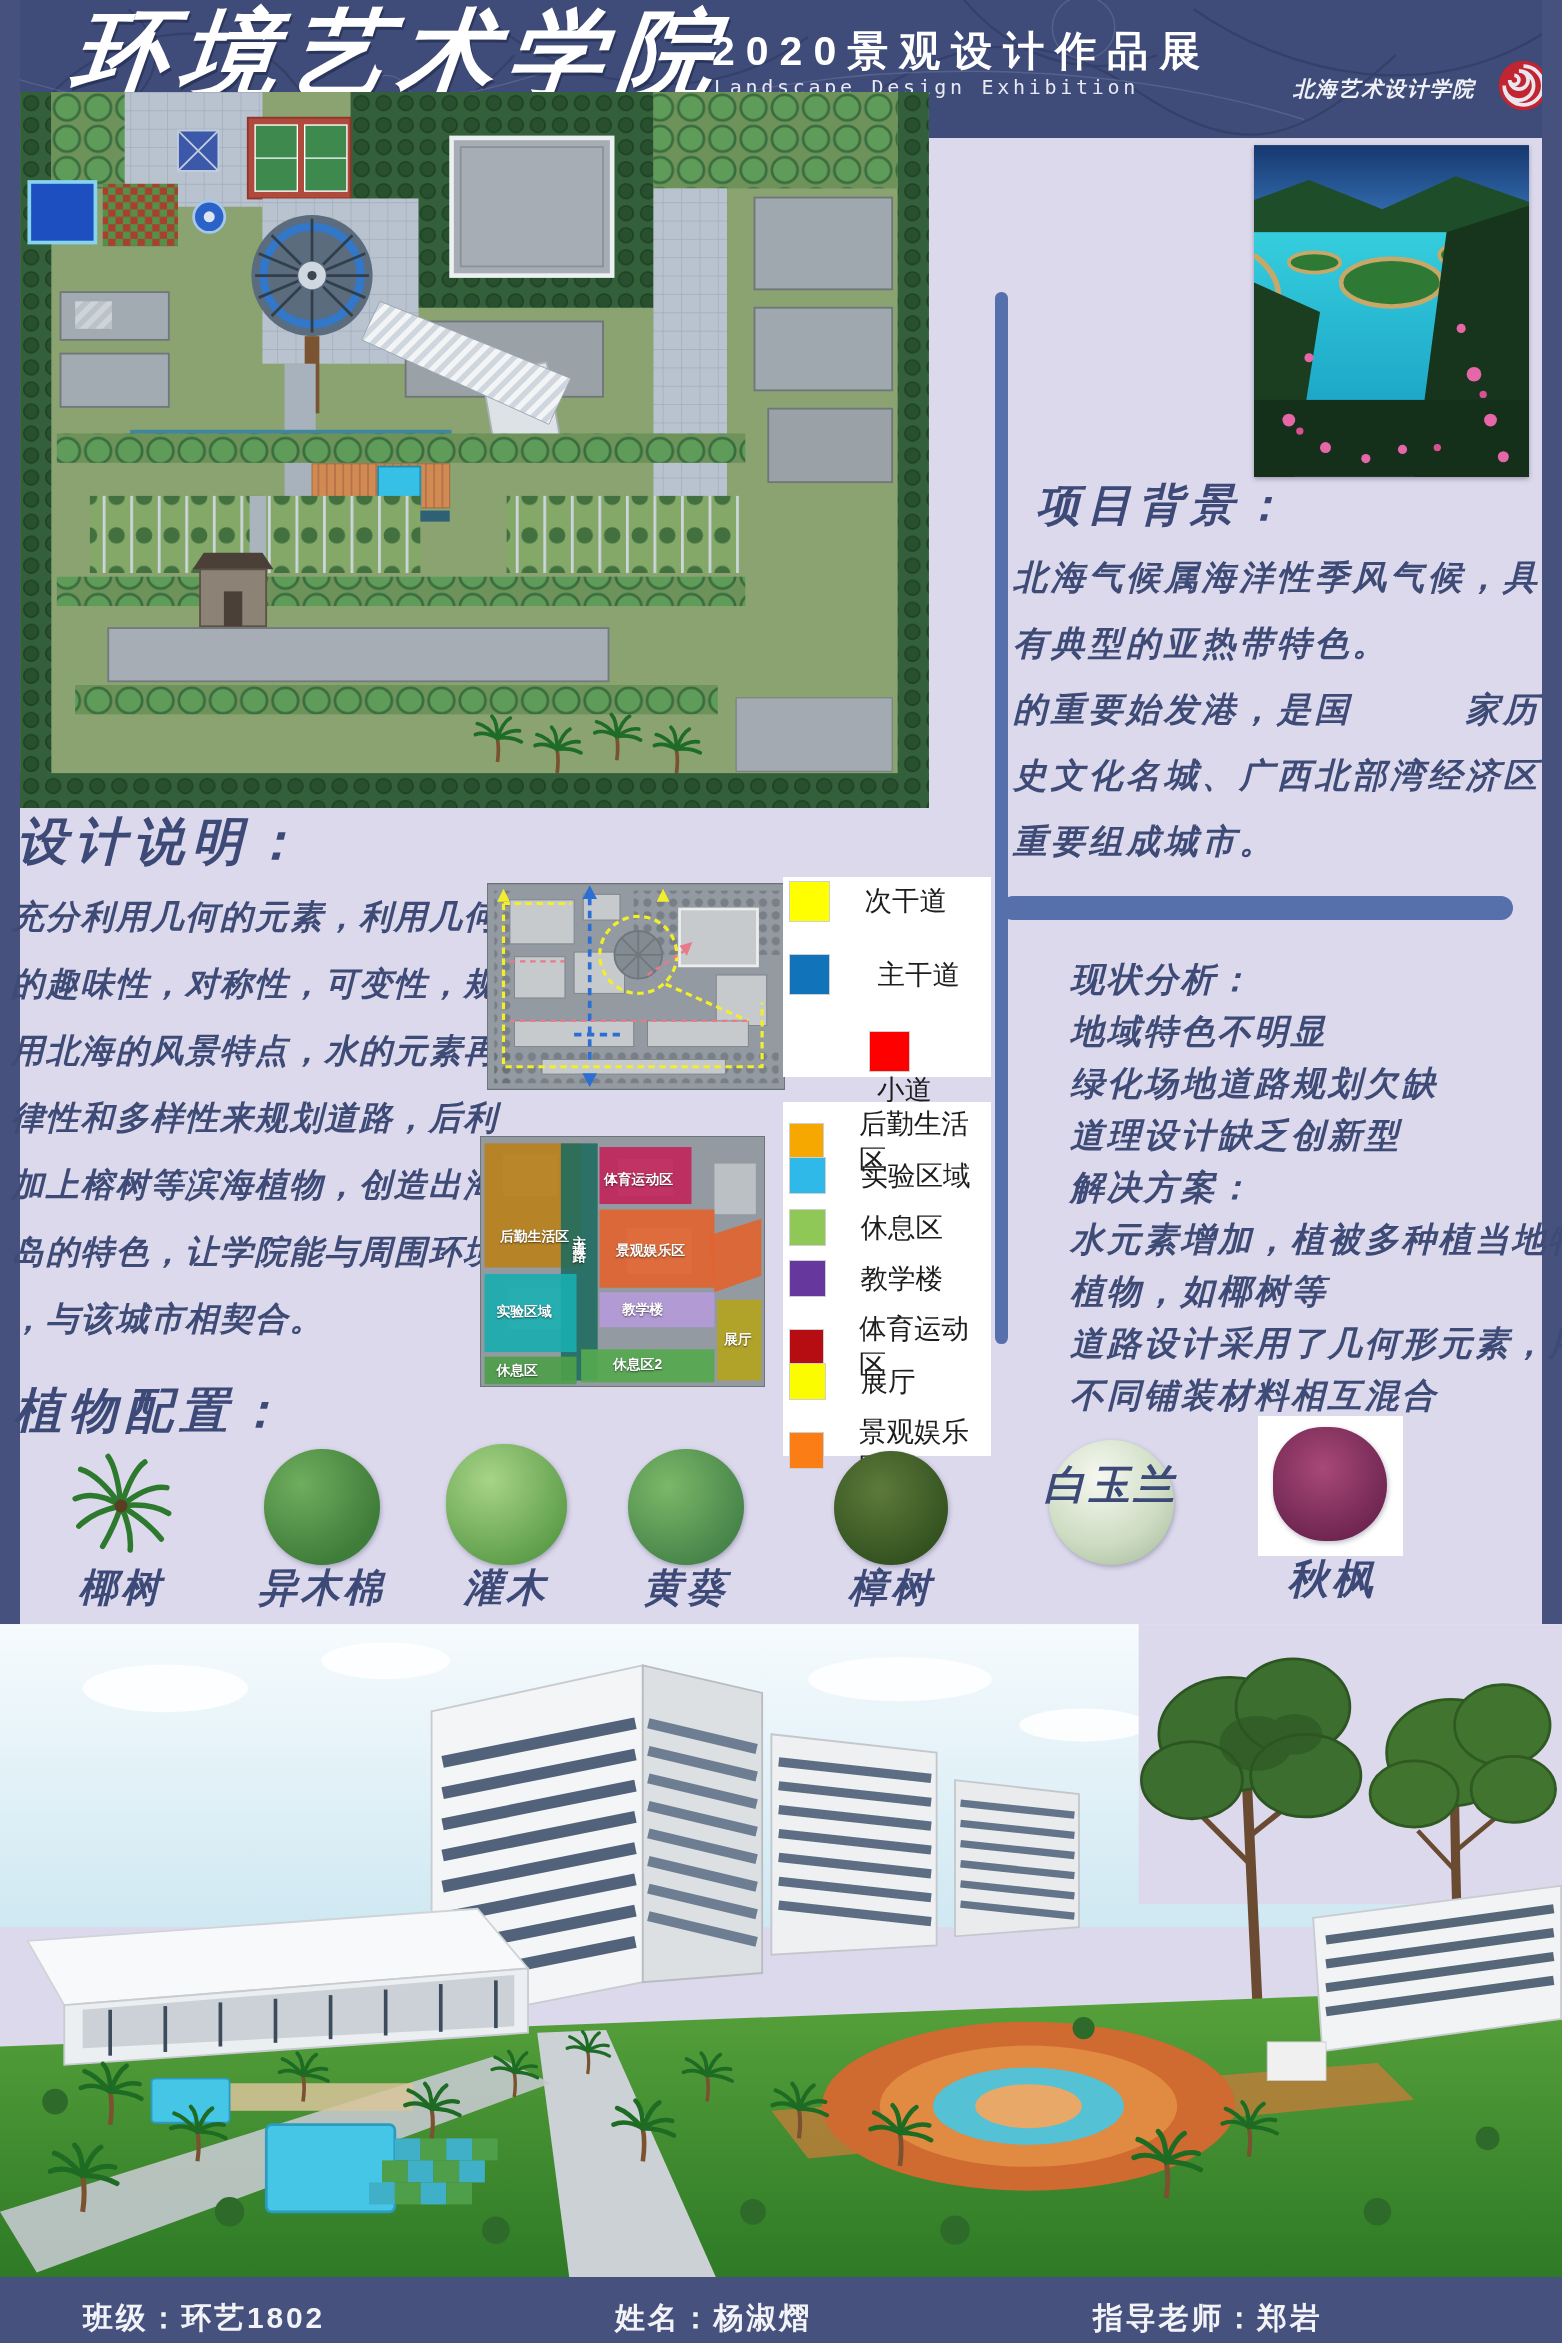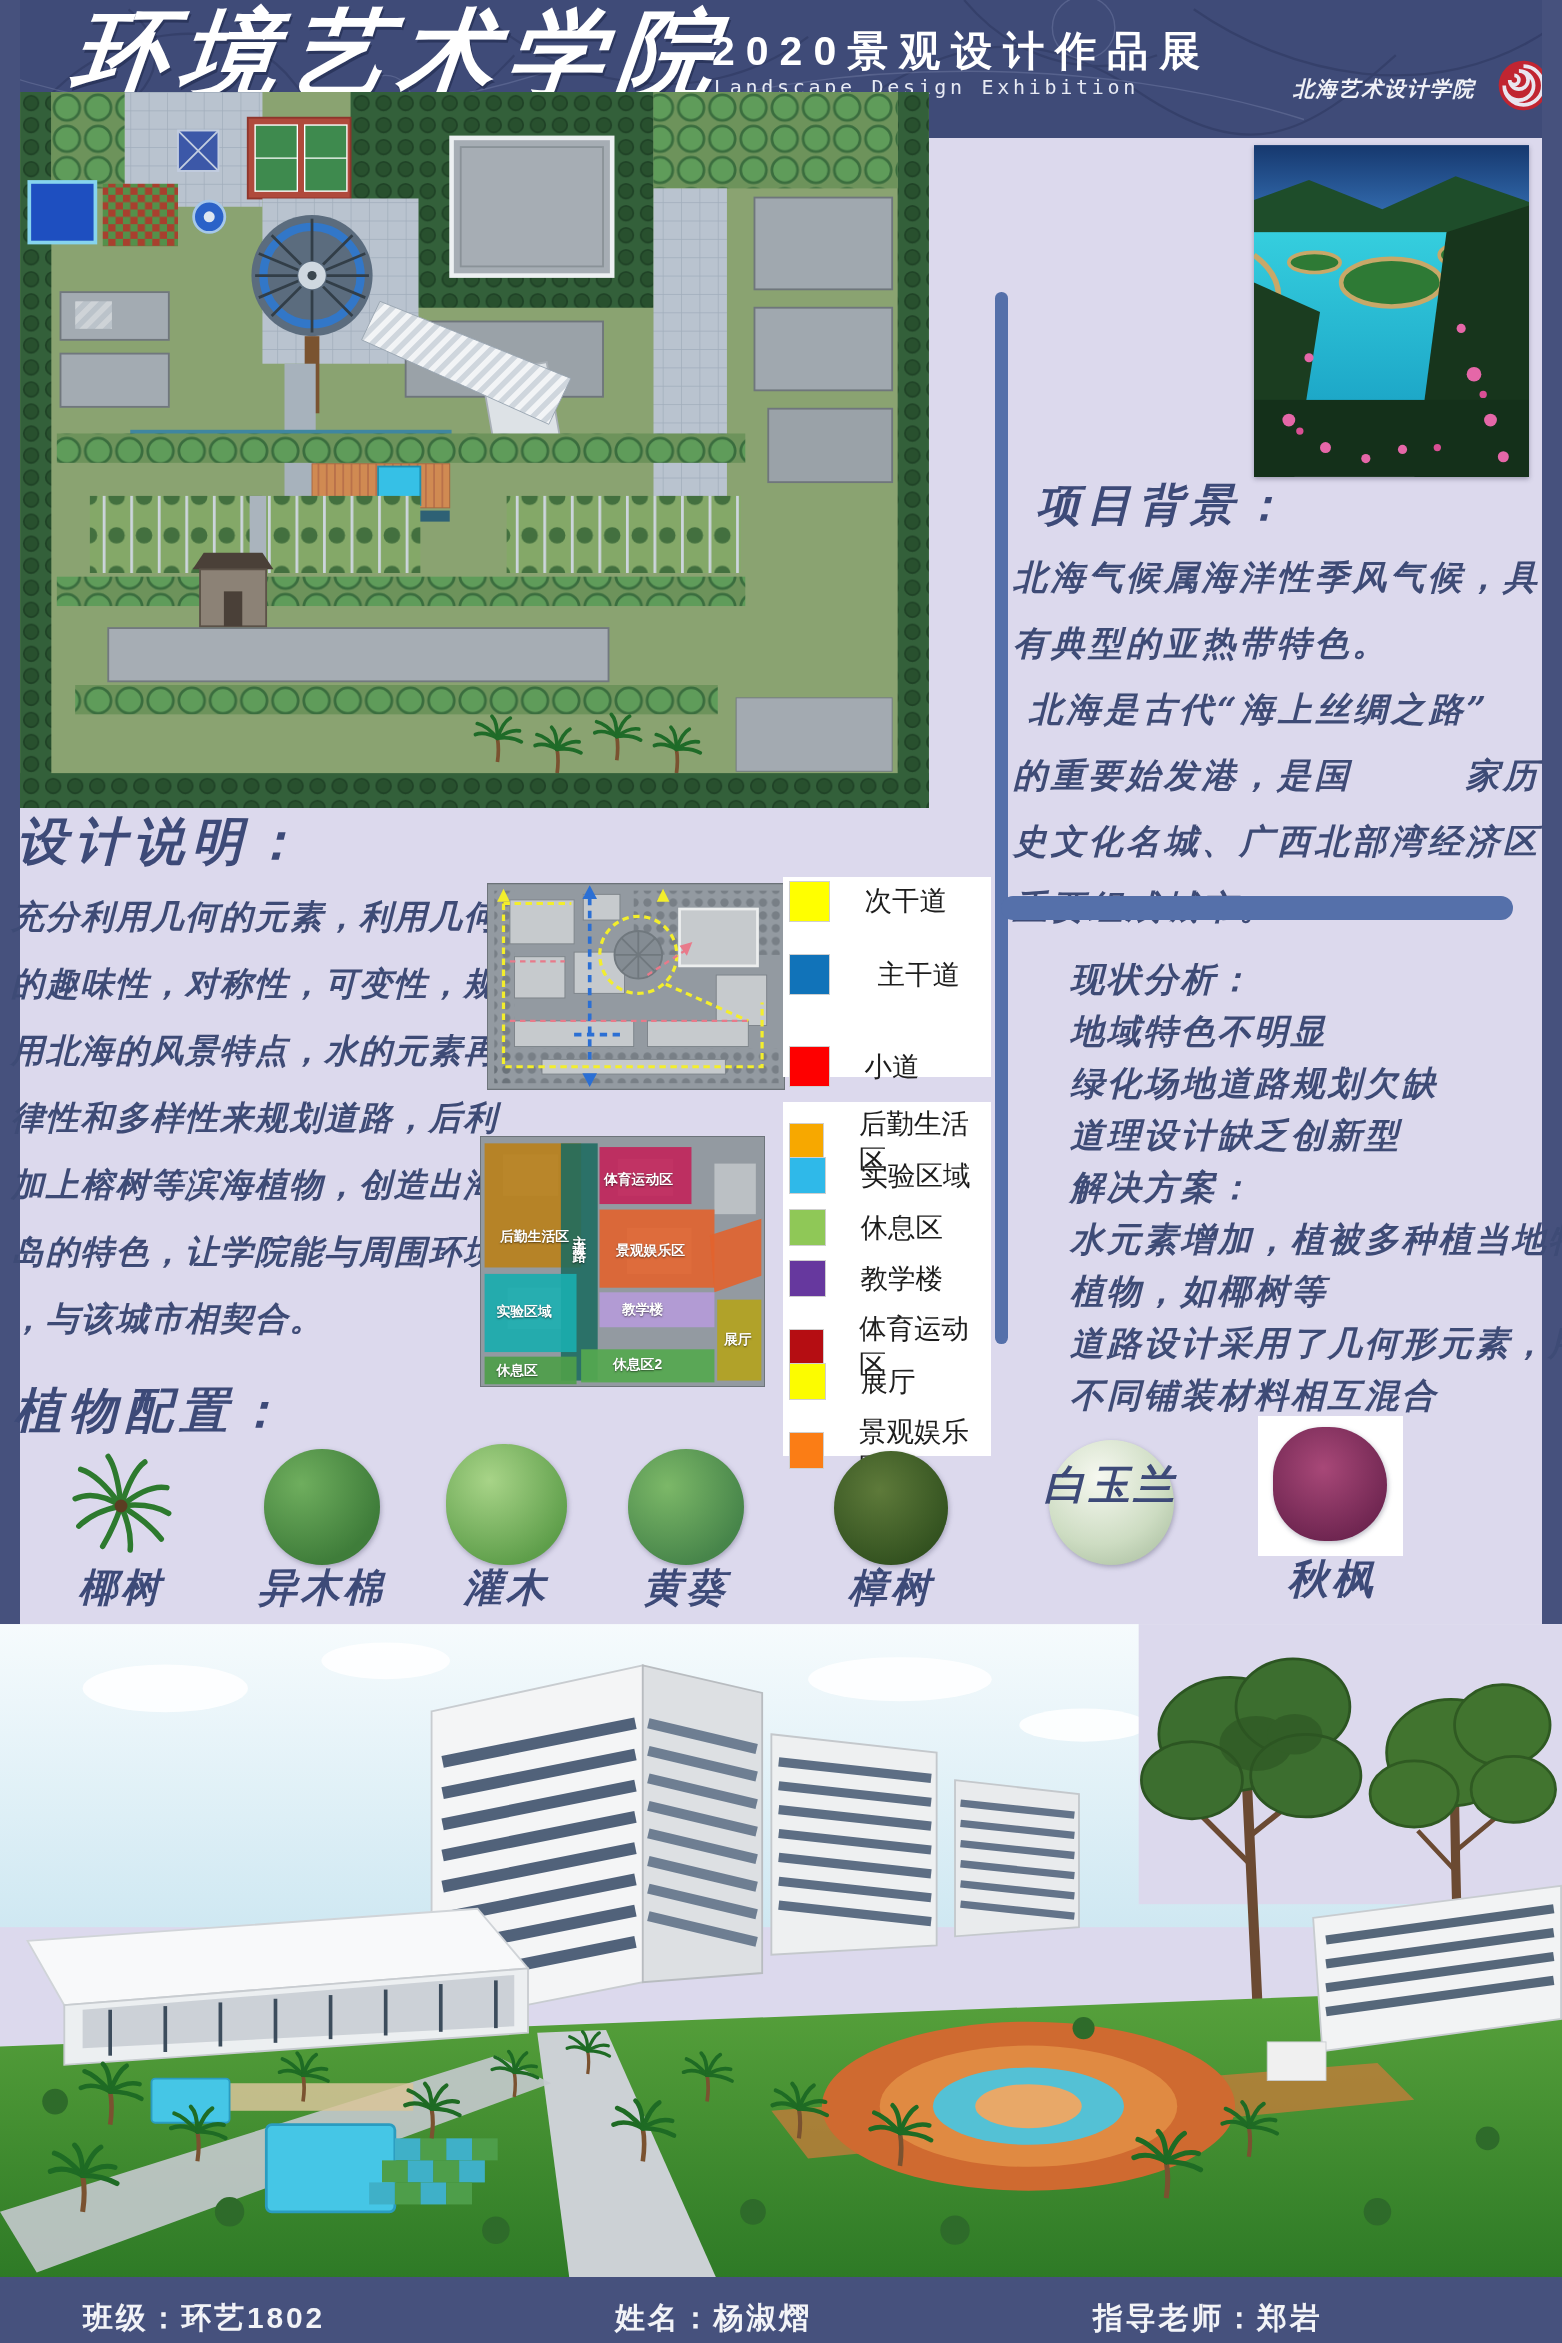--- a/index.html
+++ b/index.html
@@ -265,21 +265,20 @@
           <circle cx="250" cy="272" r="4"></circle>
           <circle cx="200" cy="330" r="4"></circle>
       </g>
     </svg>
   </div>
 
   <div class="abs sec-heading brush" style="left:1036px;top:476px;text-align:right;">项目背景：</div>
   <div class="abs bg-lines" style="left:1013px;top:544px;">
     <div class="t-line">北海气候属海洋性季风气候，具</div>
     <div class="t-line">有典型的亚热带特色。</div>
-    <div class="t-line"> 北海是古代“海上丝绸之路”</div>
     <div class="t-line">的重要始发港，是国　　　家历</div>
     <div class="t-line">史文化名城、广西北部湾经济区</div>
     <div class="t-line">重要组成城市。</div>
   </div>
 
   <div class="abs vbar"></div>
   <div class="abs hbar"></div>
 
   <div class="abs ana-lines" style="left:1070px;top:953px;">
     <div class="t-line">现状分析：</div>
@@ -356,21 +355,21 @@
 
   <div class="abs legendA legend-panel">
     <div class="legend-row" style="top:3.7px;">
       <span class="swatch" style="background: rgb(255, 255, 0);"></span>
       <span class="legend-label">次干道</span>
     </div>
     <div class="legend-row" style="top:77px;gap:13px;">
       <span class="swatch" style="background: rgb(17, 115, 185);"></span>
       <span class="legend-label">主干道</span>
     </div>
-    <div class="legend-row" style="top:169px;">
+    <div class="legend-row" style="top:154px;flex-direction:column;">
       <span class="swatch" style="background: rgb(254, 0, 0);"></span>
       <span class="legend-label">小道</span>
     </div>
   </div>
 
   <div class="abs mapB">
     <svg width="285" height="251" viewBox="0 0 310 273">
       <rect width="310" height="273" fill="#939aa1" stroke="#6b7278" stroke-width="2"></rect>
       <g fill="#c6cacd" opacity="0.8">
         <rect x="25" y="20" width="60" height="45"></rect>

